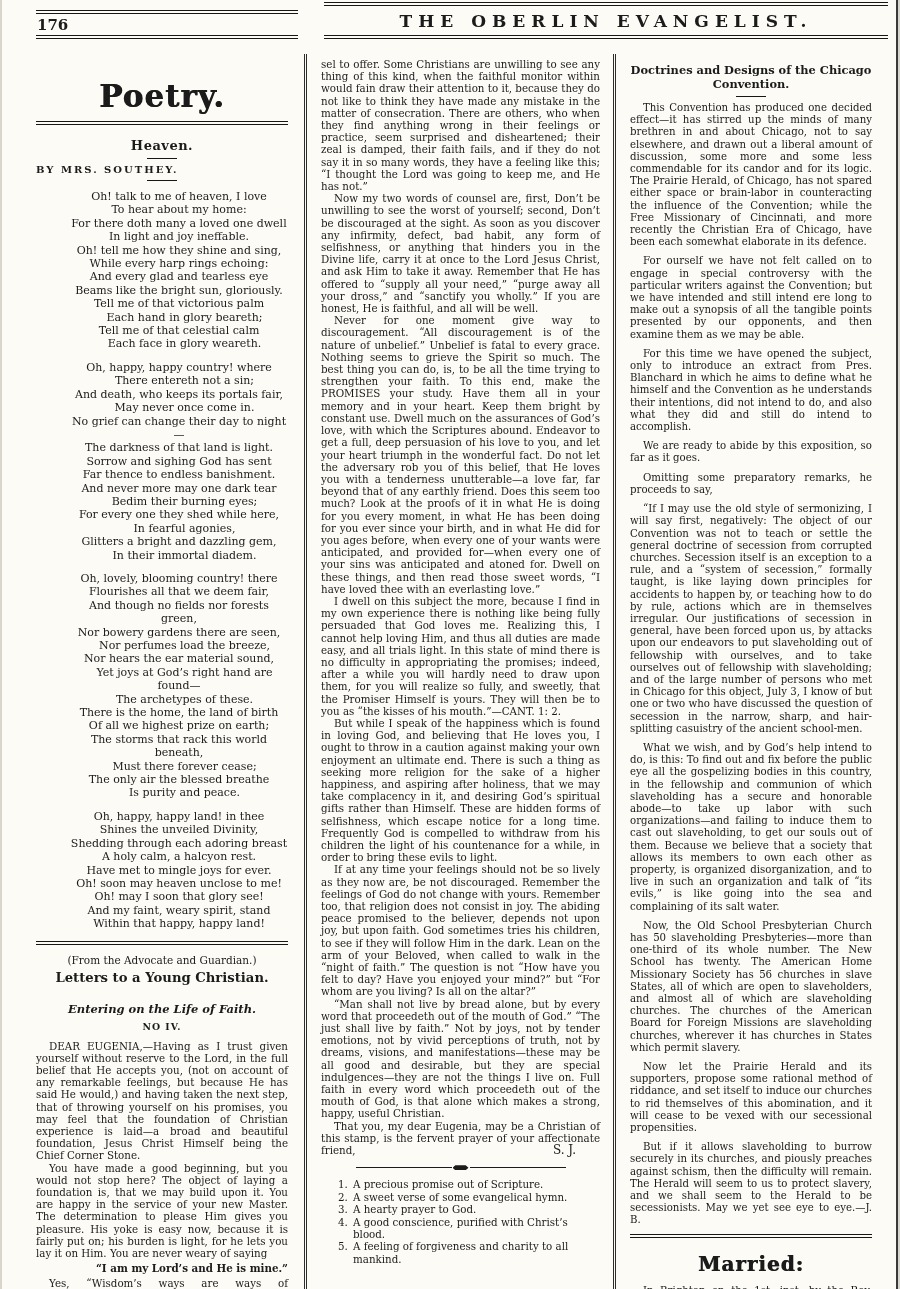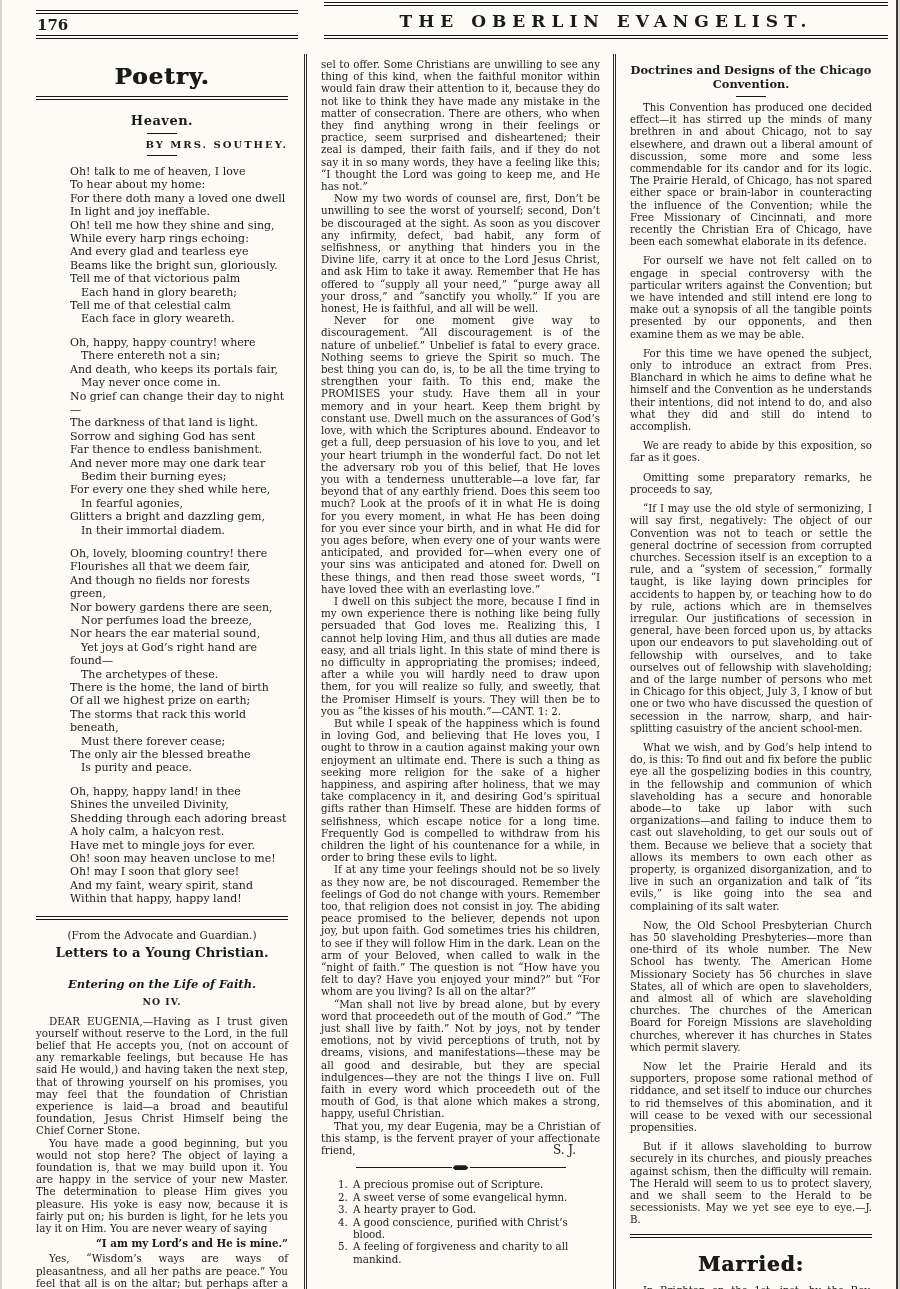--- a/index.html
+++ b/index.html
@@ -21,26 +21,26 @@
   .cols { display:flex; align-items:stretch; height:1235px; }
   .col { overflow:hidden; }
   .col-left { width:302px; padding:4px 16px 0 34px; }
   .col-mid  { width:312px; border-left:3px double #2d2d2d; border-right:3px double #2d2d2d; padding:4px 13px 0 14px; }
   .col-right{ flex:1; padding:6px 24px 0 14px; }
   
   .body-p { font-size:10.3px; line-height:12.2px; text-align:justify; text-indent:13px; }
   .noindent { text-indent:0; }
   .mini-rule { width:30px; border-top:1px solid #161616; margin:5px auto; }
   
-  .poetry-head { text-align:center; font-size:23px; font-weight:bold; letter-spacing:1px; margin-top:4px; text-shadow:0.6px 0 0 #1b1b1b; }
+  .poetry-head { text-align:center; font-size:31px; font-weight:bold; letter-spacing:1px; margin-top:20px; text-shadow:0.6px 0 0 #1b1b1b; }
   .poetry-head-rule { margin-top:7px; }
   .poem-title { text-align:center; font-weight:bold; font-size:13px; letter-spacing:0.5px; margin-top:13px; }
-  .poem-byline { text-align:right; font-weight:bold; font-size:10px; letter-spacing:2px; }
+  .poem-byline { text-align:left; font-weight:bold; font-size:10px; letter-spacing:2px; }
   .poem { margin:9px 0 0 34px; font-size:11px; line-height:13.4px; }
-  .stanza { margin-bottom:10px; }
+  .stanza { margin-bottom:10px;text-align:center; }
   
   .sec-rule { margin:8px 0 9px; }
   .src-line { text-align:center; font-size:10.5px; }
   .letters-title { text-align:center; font-weight:bold; font-size:13.2px; margin-top:4px; }
   .letters-sub { text-align:center; font-style:italic; font-size:11.5px; font-weight:bold; margin-top:17px; }
   .letters-no { text-align:center; font-weight:bold; font-size:9.3px; letter-spacing:1px; margin:5px 0 8px; }
   .pull-quote { text-align:right; font-size:10.3px; line-height:12.2px; margin:3px 0; font-weight:bold; }
   
   .sig-line { text-align:right; font-size:12px; line-height:12.2px; padding-right:24px; margin-top:-12.2px; }
   .ornament { display:flex; align-items:center; width:210px; margin:9px auto 8px; }

